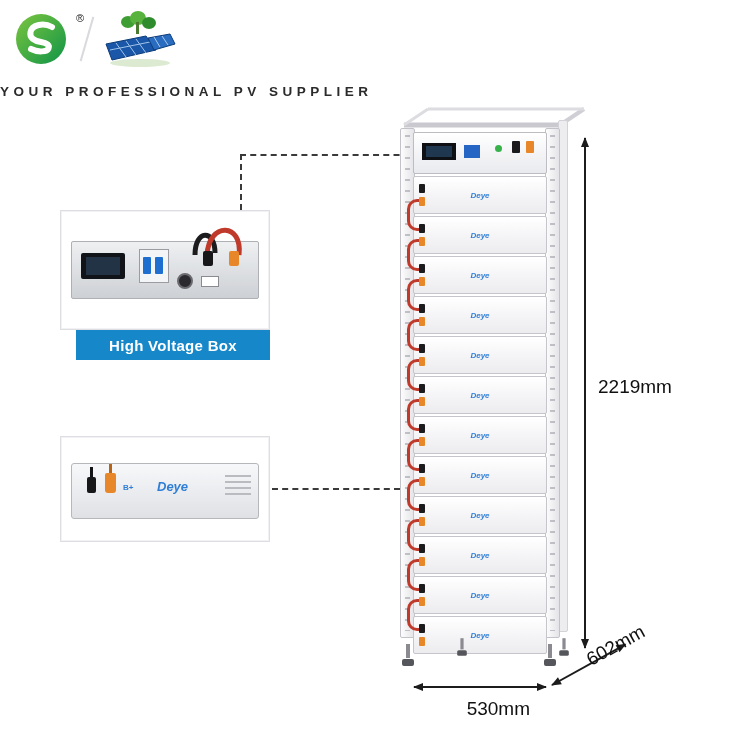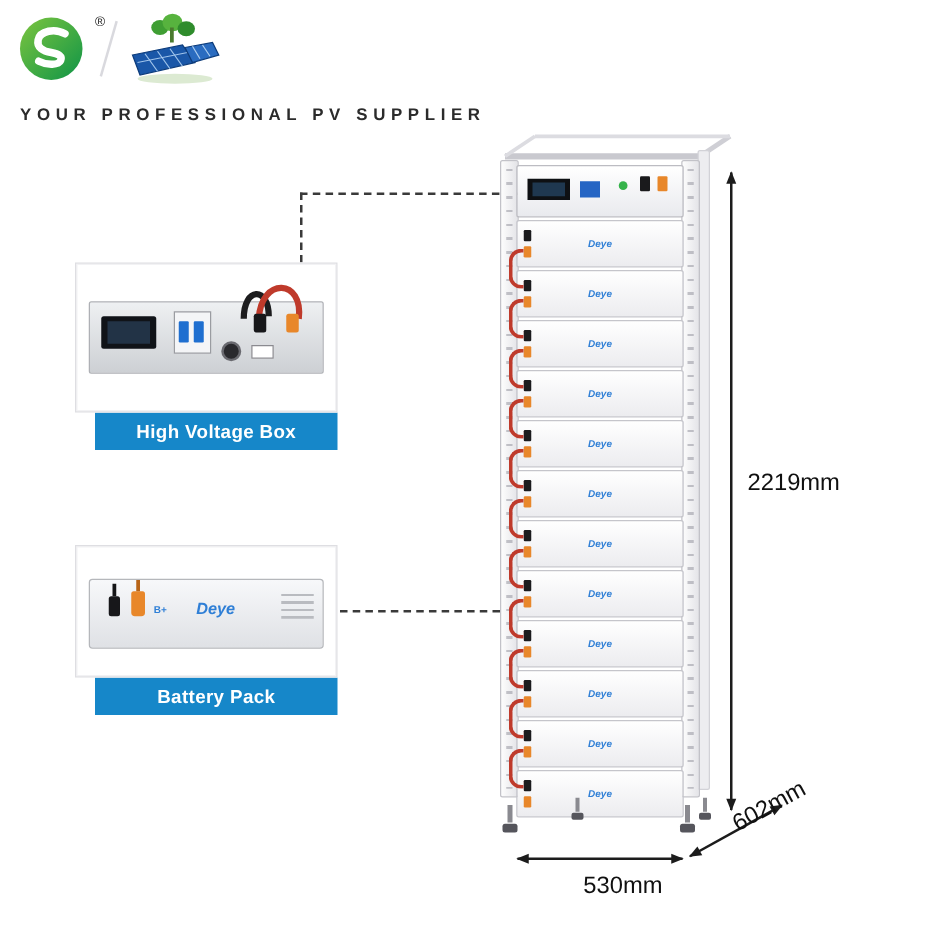--- a/index.html
+++ b/index.html
@@ -9,21 +9,21 @@
   body{width:750px;height:750px;background:#fff;font-family:"Liberation Sans",sans-serif;position:relative;overflow:hidden;}
   .stage{position:absolute;inset:0;width:750px;height:750px;}
 
   
   .logo-row{position:absolute;left:14px;top:10px;display:flex;align-items:center;}
   .logo-icon{width:54px;height:54px;display:inline-block;}
   .reg{position:absolute;left:62px;top:2px;font-size:11px;color:#222;}
   .brand-text{font-size:31px;font-weight:bold;color:#1d1d1f;letter-spacing:1px;margin-left:10px;}
   .logo-divider{width:2px;height:46px;background:#d9d9de;transform:rotate(16deg);margin:0 14px 0 18px;}
   .solar-art{width:74px;height:58px;display:inline-block;}
-  .tagline{position:absolute;left:16px;top:84px;font-size:13.5px;font-weight:bold;color:#2b2b2b;letter-spacing:4.5px;white-space:nowrap;}
+  .tagline{position:absolute;left:0;top:84px;font-size:13.5px;font-weight:bold;color:#2b2b2b;letter-spacing:4.5px;white-space:nowrap;}
 
   
   .dash{position:absolute;border-top:2px dashed #3a3a3a;height:0;}
   .dash-v{position:absolute;border-left:2px dashed #3a3a3a;width:0;}
   .dash-h1{left:240px;top:154px;width:180px;}
   .dash-v1{left:240px;top:154px;height:56px;}
   .dash-h2{left:272px;top:488px;width:128px;}
 
   
   .callout{position:absolute;width:210px;margin:0;}
@@ -162,21 +162,20 @@
 
   <figure class="callout" id="callout-bp">
     <div class="callout-img">
       <div class="bp-body"></div>
       <div class="bp-conn-black"></div>
       <div class="bp-conn-orange"></div>
       <span class="bp-port-label">B+</span>
       <span class="bp-brand">Deye</span>
       <div class="bp-vents"></div>
     </div>
-    <figcaption class="callout-banner">Battery Pack</figcaption>
   </figure>
 
   <div id="rack">
     <svg class="rack-topframe" width="192" height="28" viewBox="0 0 192 28">
       <line x1="8" y1="23" x2="164" y2="23" stroke="#c9c9cf" stroke-width="5"></line>
       <line x1="164" y1="23" x2="188" y2="7" stroke="#cfcfd5" stroke-width="4"></line>
       <line x1="8" y1="23" x2="32" y2="7" stroke="#dcdce1" stroke-width="3"></line>
       <line x1="32" y1="7" x2="188" y2="7" stroke="#dcdce1" stroke-width="3"></line>
     </svg>
     <div class="rail back"></div>

